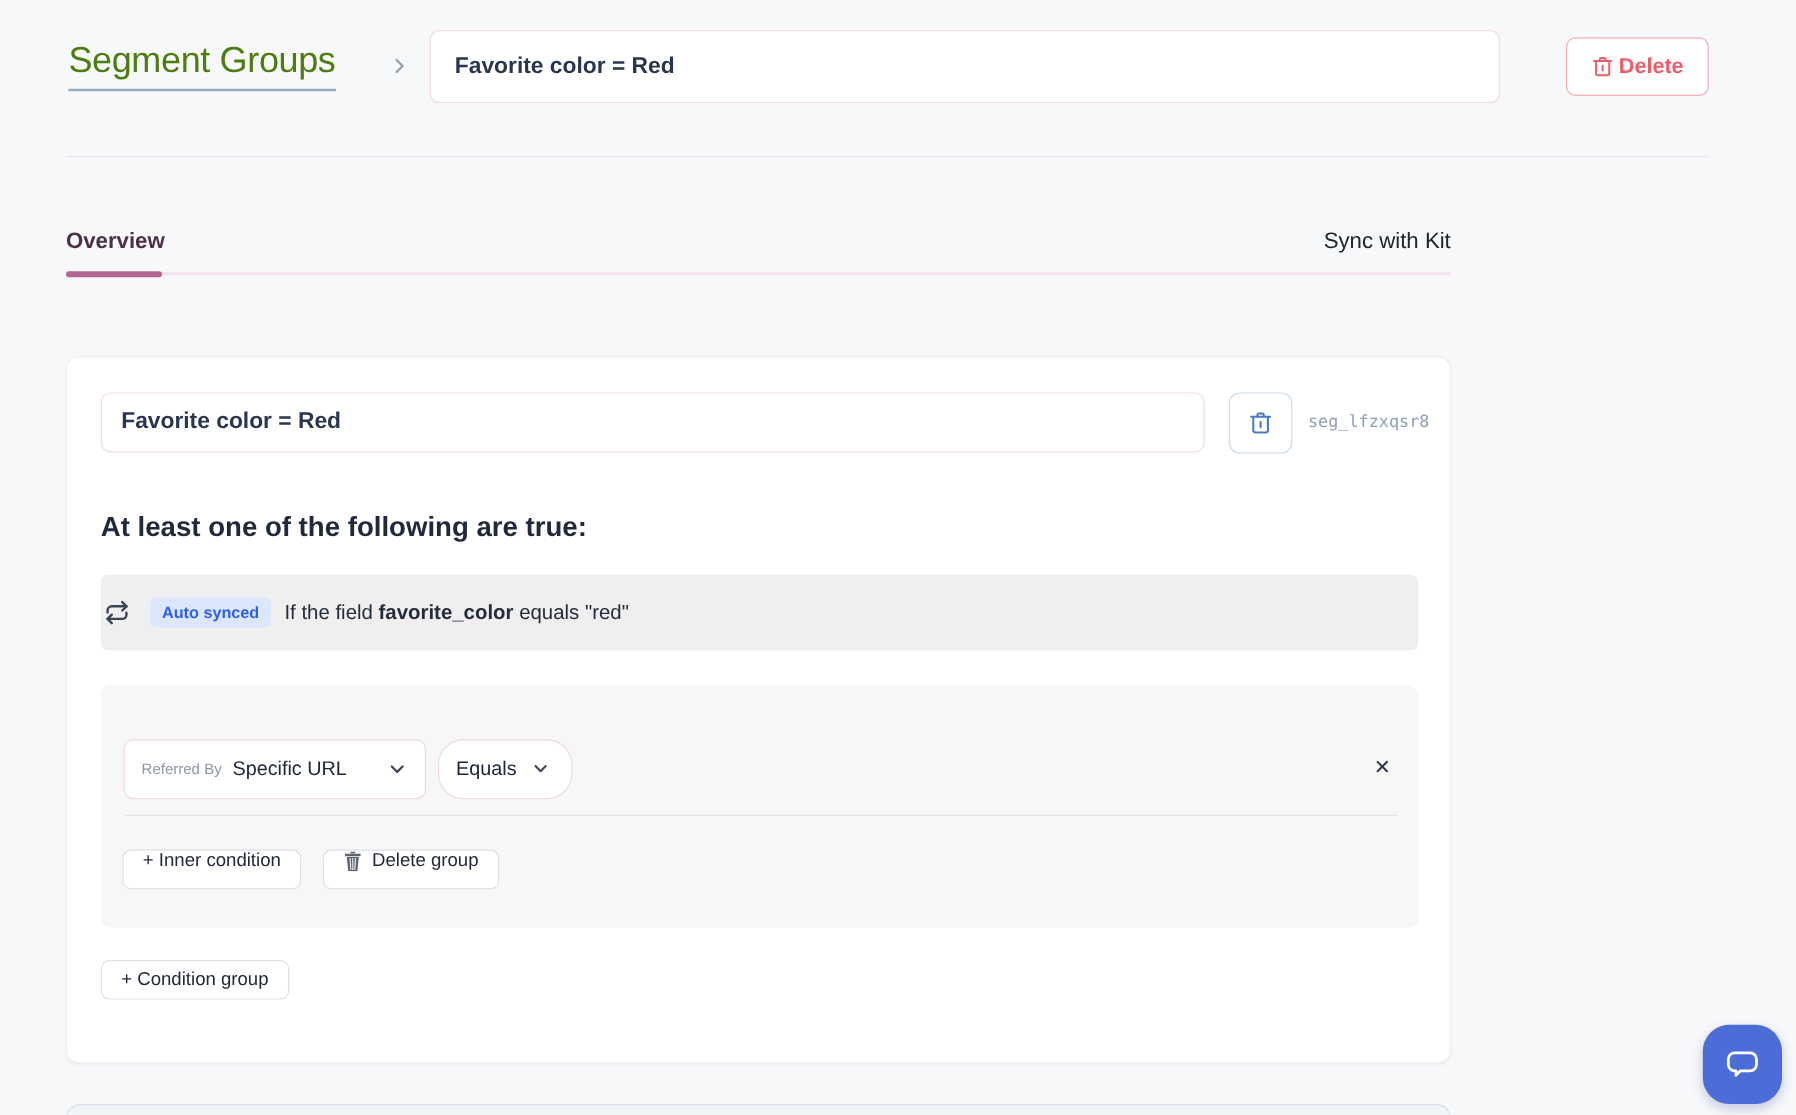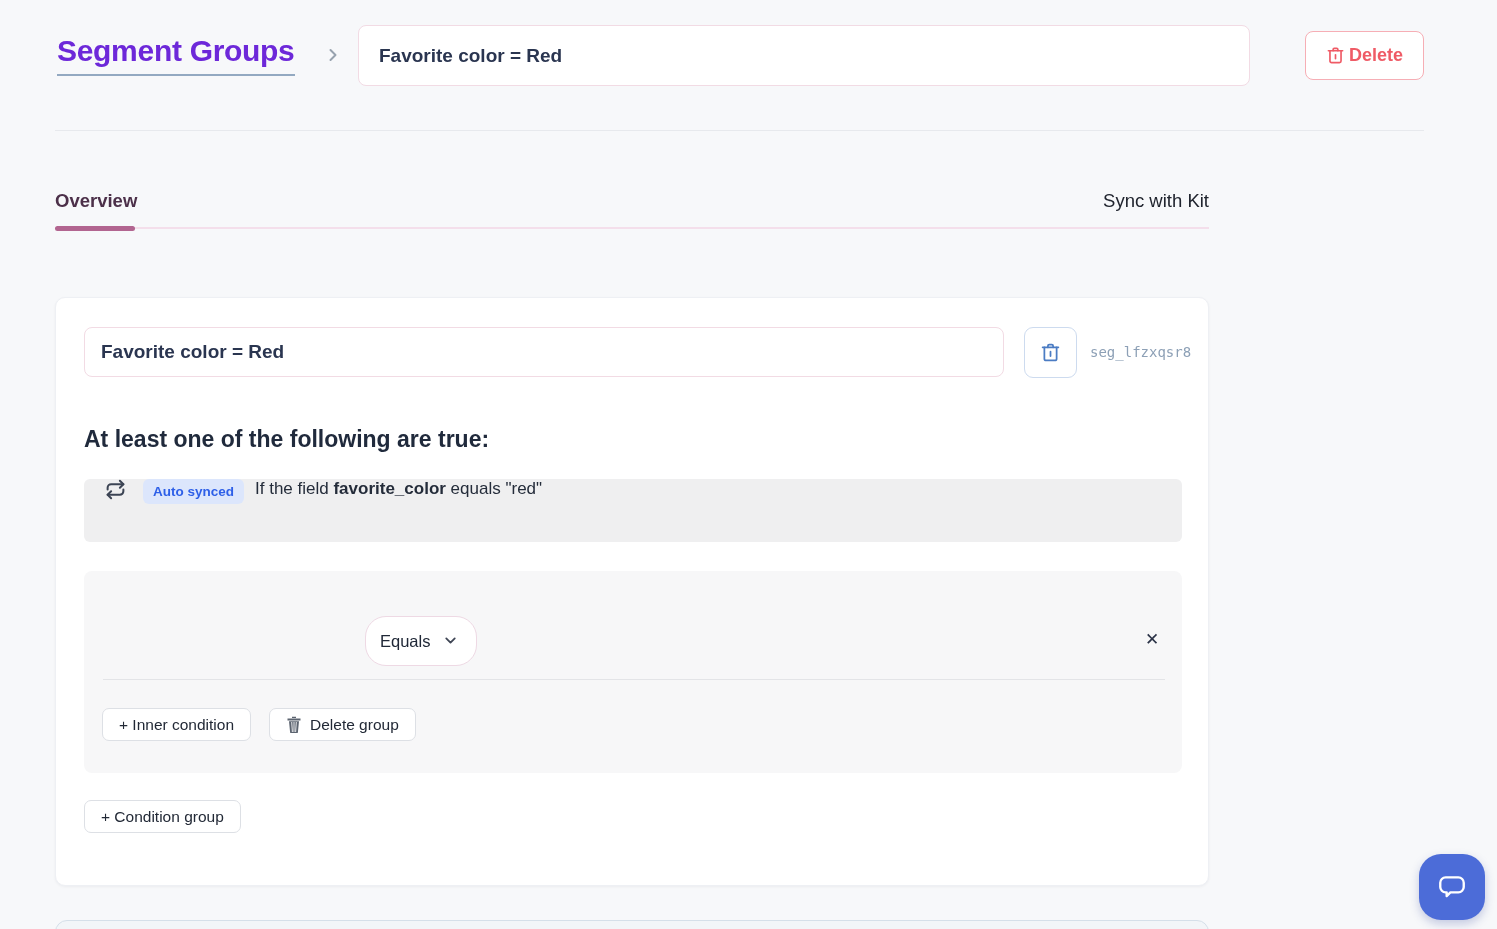--- a/index.html
+++ b/index.html
@@ -7,22 +7,22 @@
   body {
     position:relative;
     background:#f7f8fa;
     font-family:"Liberation Sans", sans-serif;
     color:#242c3a;
     overflow:hidden;
   }
   
   .page-title {
     position:absolute; left:57px; top:34px;
-    font-size:30px; font-weight:700; letter-spacing:-0.3px;
-    color:#6d28d9;
+    font-size:30px; font-weight:400; letter-spacing:-0.3px;
+    color:#4d7c0f;
     padding-bottom:6px;
     border-bottom:2px solid #93a9c1;
     cursor:pointer;
   }
   .crumb-chevron {
     position:absolute; left:323px; top:45px; width:20px; height:20px; color:#97a2ae;
   }
   .crumb-input {
     position:absolute; left:358px; top:25px; width:892px; height:61px;
     border:1px solid #f2dbe4; border-radius:8px; background:#fff;
@@ -72,21 +72,21 @@
     font-family:"DejaVu Sans Mono","Liberation Mono",monospace;
     font-size:14px; color:#8da0b6;
   }
   .match-heading {
     position:absolute; left:28px; top:128px;
     font-size:23px; font-weight:700; color:#202a3c;
   }
   .synced-row {
     position:absolute; left:28px; top:181px; width:1098px; height:63px;
     background:#efeff0; border-radius:6px;
-    display:flex; align-items:flex-start; padding-left:21px;
+    display:flex; align-items:center; padding-left:3px;
   }
   .repeat-icon { width:21px; height:21px; color:#3c4454; flex:none; }
   .auto-badge {
     margin-left:17px; flex:none;
     background:#dce6fc; color:#2d5fe8;
     font-size:13.5px; font-weight:700;
     padding:5px 10px; border-radius:6px;
   }
   .synced-text { margin-left:11px; font-size:17px; color:#242c3a; }
   .synced-text b { font-weight:700; }
@@ -115,21 +115,21 @@
   .remove-x {
     position:absolute; left:1056px; top:56px; width:24px; height:24px;
     display:flex; align-items:center; justify-content:center;
     font-size:17px; color:#2b3347; cursor:pointer;
   }
   .group-divider { position:absolute; left:19px; top:108px; width:1062px; height:1px; background:#e3e4e7; }
   .sm-btn {
     position:absolute; top:137px; height:33px;
     background:#fff; border:1px solid #dde0e5; border-radius:7px;
     font-size:15.5px; color:#222936; font-family:"Liberation Sans", sans-serif;
-    display:flex; align-items:center; padding:0 16px; gap:8px; cursor:pointer;
+    display:flex; align-items:flex-start; padding:0 16px; gap:8px; cursor:pointer;
   }
   .inner-btn { left:18px; }
   .delgrp-btn { left:185px; }
   .basket-icon { width:16px; height:17px; color:#5c6470; flex:none; }
   .add-group-btn {
     position:absolute; left:28px; top:502px; height:33px;
     background:#fff; border:1px solid #dde0e5; border-radius:7px;
     font-size:15.5px; color:#222936; font-family:"Liberation Sans", sans-serif;
     display:flex; align-items:center; padding:0 16px; cursor:pointer;text-align:center;
   }
@@ -212,20 +212,29 @@
           <polyline points="7 22 3 18 7 14"></polyline>
           <path d="M21 12v2a4 4 0 0 1-4 4H3"></path>
         </svg>
     </span>
     <span class="auto-badge">Auto synced</span>
     <span class="synced-text"><span>If the field </span><b>favorite_color</b><span> equals "red"</span></span>
   </div>
 
   <div class="group">
 
+    <div class="select-box field-select">
+      <span class="sub-label">Referred By</span>
+      <span class="val">Specific URL</span>
+      <span class="chev">
+        <svg viewBox="0 0 24 24" width="18" height="18" fill="none" stroke="currentColor" stroke-width="2.5" stroke-linecap="round" stroke-linejoin="round">
+            <polyline points="6 9 12 15 18 9"></polyline>
+          </svg>
+      </span>
+    </div>
 
     <div class="select-box op-select">
       <span class="val">Equals</span>
       <span class="chev">
         <svg viewBox="0 0 24 24" width="17" height="17" fill="none" stroke="currentColor" stroke-width="2.5" stroke-linecap="round" stroke-linejoin="round">
             <polyline points="6 9 12 15 18 9"></polyline>
           </svg>
       </span>
     </div>
 

